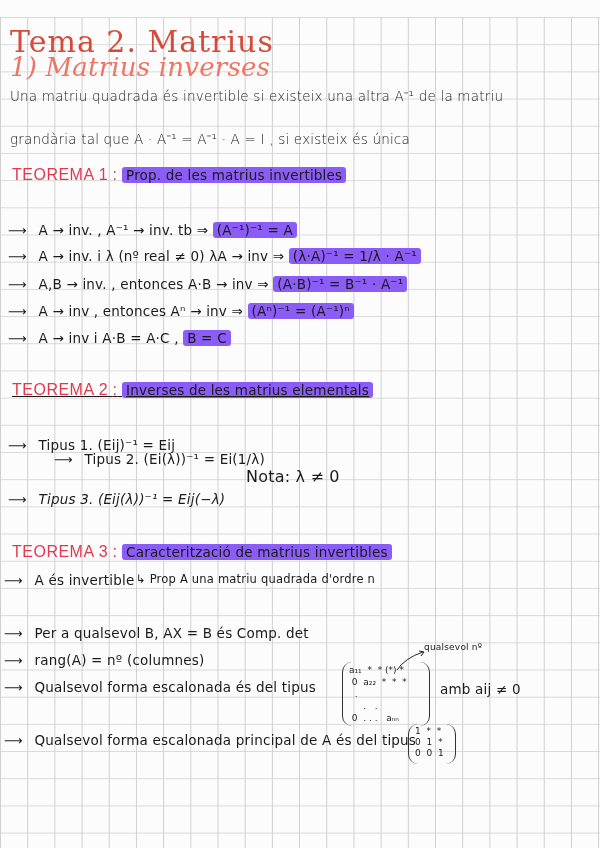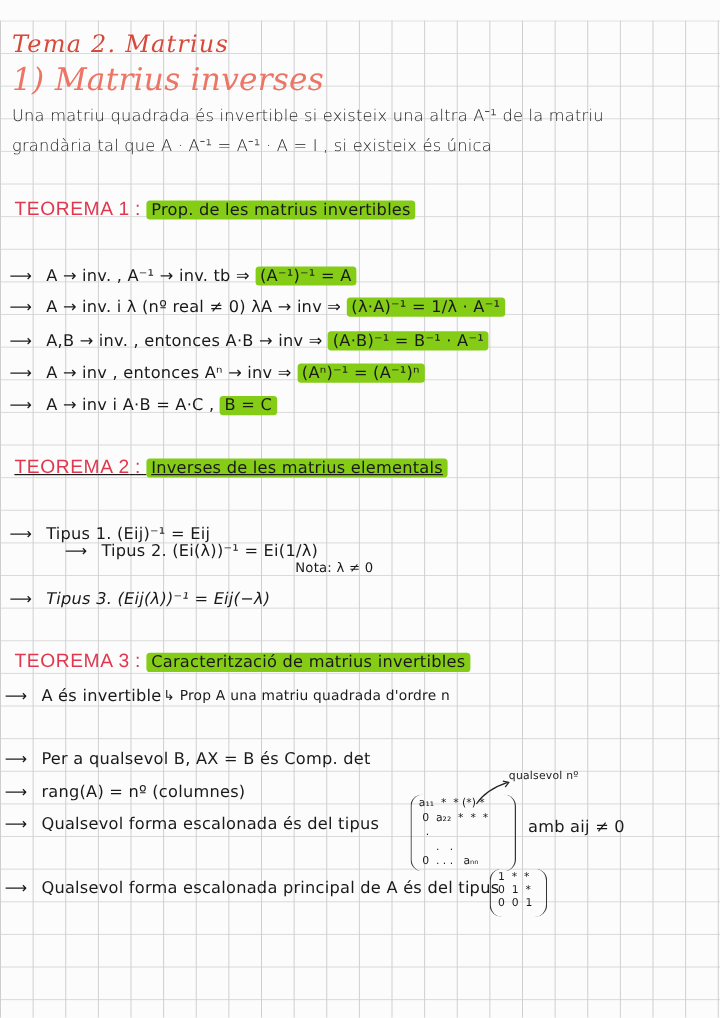--- a/index.html
+++ b/index.html
@@ -9,43 +9,43 @@
     background-image:
       linear-gradient(to right, #cfcfcf 1px, transparent 1px),
       linear-gradient(to bottom, #d9d9d9 1px, transparent 1px);
     background-size: 27.2px 27.2px;
     background-position: 0 17px;
     font-family: "DejaVu Sans", sans-serif;
     color: #1a1a1a;
   }
   .top-blank { position: absolute; left: 0; top: 0; width: 600px; height: 17px; background: #fcfcfc; }
   .line { position: absolute; white-space: nowrap; font-size: 13.5px; letter-spacing: 0.2px; }
-  .title { color: #d64a3c; font-size: 20px; font-family: "DejaVu Serif", serif; font-style: italic; letter-spacing: 1px; }
+  .title { color: #d64a3c; font-size: 30px; font-family: "DejaVu Serif", serif; letter-spacing: 1px; }
   .subtitle { color: #ec7565; font-size: 26px; font-family: "DejaVu Serif", serif; font-style: italic; }
   .thm { color: #e2384f; font-size: 16px; font-family: "Liberation Sans", sans-serif; letter-spacing: 0.5px; text-align: center; }
-  .hl { background: #84cc16; border-radius: 3px; padding: 0 4px; }
+  .hl { background: #8b5cf6; border-radius: 3px; padding: 0 4px; }
   .arrow { display: inline-block; width: 26px; font-size: 13px; }
   .matrix {
     position: absolute; font-size: 9px; line-height: 12px; white-space: pre;
     border-left: 1px solid #333; border-right: 1px solid #333; border-radius: 10px;
     padding: 2px 6px;
   }
   .hand { font-family: "DejaVu Sans", sans-serif; font-weight: 300; }
   .small { font-size: 9px; }
 </style>
 </head>
 <body>
 
 <div class="top-blank"></div>
 
 <div class="line title" style="left:10px; top:24px;">Tema 2. Matrius</div>
 <div class="line subtitle" style="left:10px; top:52px;">1) Matrius inverses</div>
 
 <div class="line hand" style="left:10px; top:87px;">Una matriu quadrada és invertible si existeix una altra A⁻¹ de la matriu</div>
-<div class="line hand" style="left:10px; top:112px;">grandària tal que  A · A⁻¹ = A⁻¹ · A = I , si existeix és única</div>
+<div class="line hand" style="left:10px; top:130px;">grandària tal que  A · A⁻¹ = A⁻¹ · A = I , si existeix és única</div>
 
 <div class="line" style="left:12px; top:166px;">
   <span class="thm">TEOREMA 1</span>
   <span class="thm">:</span>
   <span class="hl">Prop. de les matrius invertibles</span>
 </div>
 
 <div class="line" style="left:8px; top:222px;">
   <span class="arrow">⟶</span>
   <span>A → inv. , A⁻¹ → inv. tb ⇒ </span>
@@ -79,21 +79,21 @@
 </div>
 
 <div class="line" style="left:8px; top:437px;">
   <span class="arrow">⟶</span>
   <span>Tipus 1.  (Eij)⁻¹ = Eij</span>
 </div>
 <div class="line" style="left:8px; top:451px;margin-left:46px;">
   <span class="arrow">⟶</span>
   <span>Tipus 2.  (Ei(λ))⁻¹ = Ei(1/λ)</span>
 </div>
-<div class="line" style="left:246px; top:467px; font-size:11px;">Nota: λ ≠ 0</div>
+<div class="line" style="left:246px; top:467px; font-size:16px;">Nota: λ ≠ 0</div>
 <div class="line" style="left:8px; top:491px;font-style:italic;">
   <span class="arrow">⟶</span>
   <span>Tipus 3.  (Eij(λ))⁻¹ = Eij(−λ)</span>
 </div>
 
 <div class="line" style="left:12px; top:543px;">
   <span class="thm">TEOREMA 3</span>
   <span class="thm">:</span>
   <span class="hl">Caracterització de matrius invertibles</span>
 </div>

